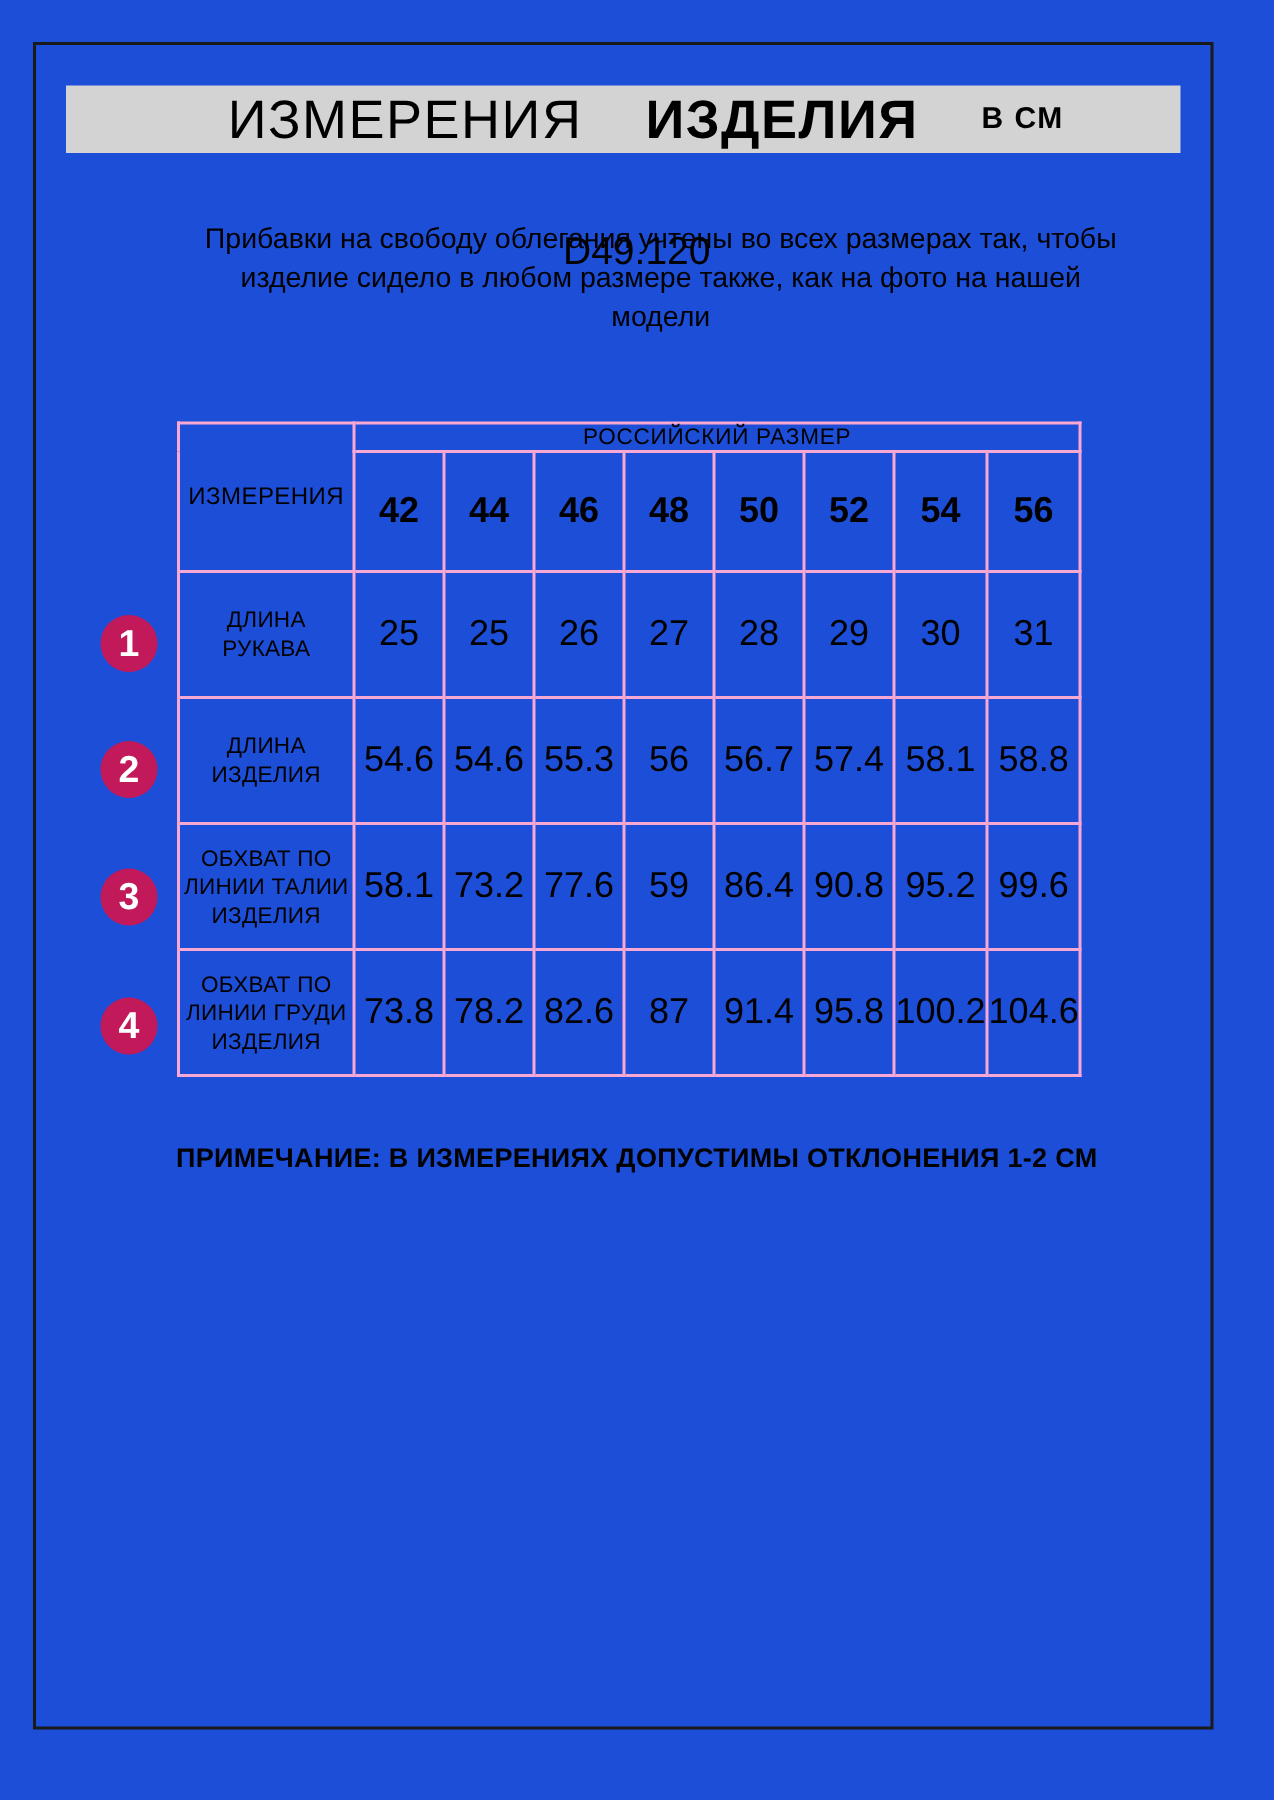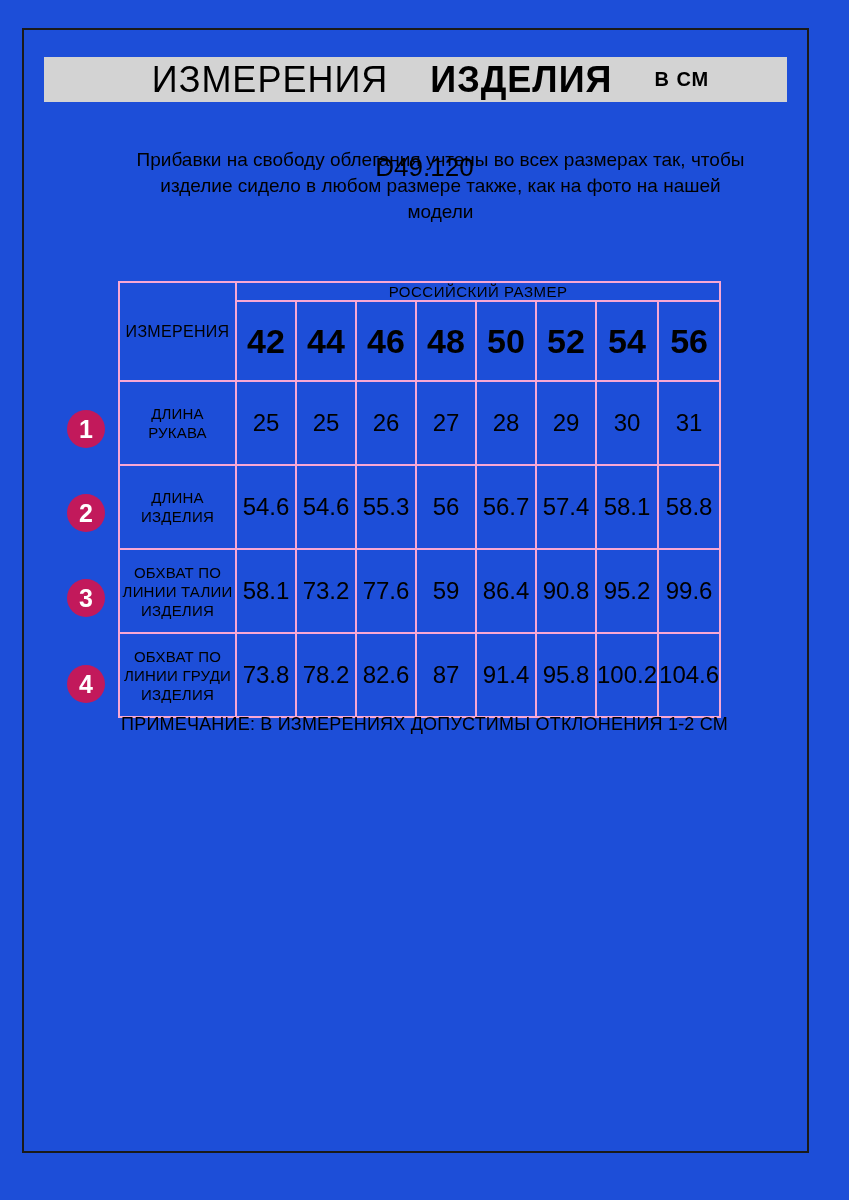--- a/index.html
+++ b/index.html
@@ -43,36 +43,36 @@
   }
   table.measure td{
     border:2px solid #f9a8d4;
     text-align:center;vertical-align:middle;
     padding:0;
   }
   col.c-label{width:117px;}
   col.c-size{width:60px;}
   td.corner{font-size:16px;letter-spacing:.3px;}
   td.group{height:16px;font-size:15px;letter-spacing:.5px;}
-  td.size{height:78px;font-size:34px;font-weight:700;}
+  td.size{height:78px;font-size:24px;font-weight:700;}
   tr.r-data td{height:82px;}
   td.rlabel{
     font-size:15px;line-height:19px;
     white-space:pre-line;letter-spacing:.2px;
   }
   td.val{font-size:24px;}
   .circle{
     position:absolute;left:67px;
     width:38px;height:38px;border-radius:50%;
     display:flex;align-items:center;justify-content:center;
     color:#ffffff;font-size:25px;font-weight:700;
   }
   .note{
-    position:absolute;top:714px;left:0;width:100%;
-    text-align:center;font-size:18px;font-weight:400;
+    position:absolute;top:762px;left:0;width:100%;
+    text-align:center;font-size:18px;font-weight:700;
     letter-spacing:.2px;
   }
 </style>
 </head>
 <body>
 
 <div class="page">
 
   <div class="page-border"></div>
 

